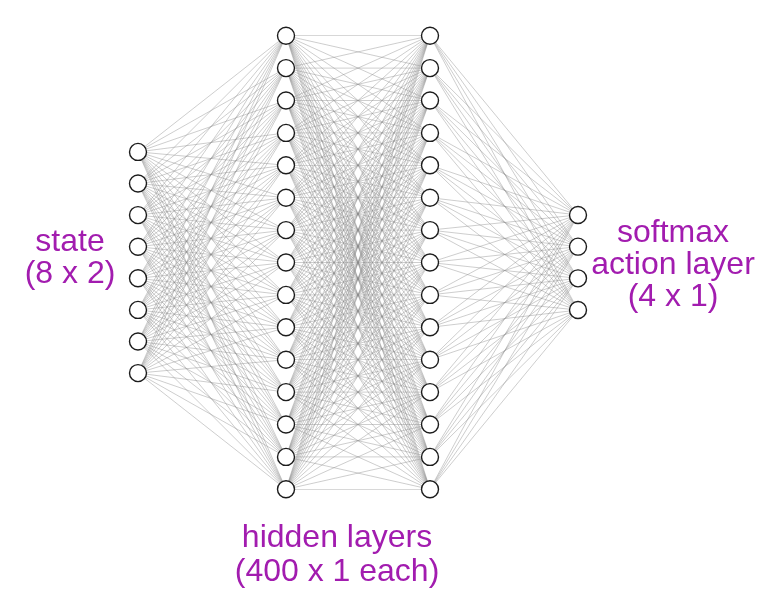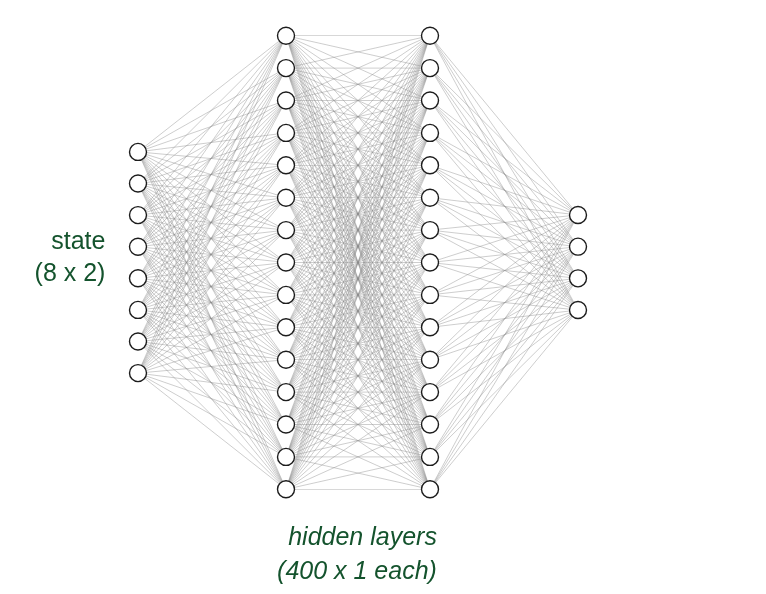--- a/index.html
+++ b/index.html
@@ -16,30 +16,30 @@
     font-family: "Liberation Sans", sans-serif;
   }
   .stage svg {
     position: absolute;
     left: 0;
     top: 0;
   }
   .layer-label {
     position: absolute;
     transform: translate(-50%, -50%);
-    text-align: right;
-    color: #14532d;
-    font-size: 25px;
+    text-align: center;
+    color: #a21caf;
+    font-size: 32px;
     line-height: 32px;
     white-space: nowrap;
     user-select: none;
   }
   .label-input  { left: 70px;  top: 256px; }
   .label-output { left: 673px; top: 263px; line-height: 32px; }
-  .label-hidden { left: 357px; top: 553px; line-height: 34px; font-style: italic; }
+  .label-hidden { left: 337px; top: 553px; line-height: 34px; }
 </style>
 </head>
 <body>
 
 <div class="stage">
 
   <svg width="766" height="594" viewBox="0 0 766 594" xmlns="http://www.w3.org/2000/svg">
       <line x1="138" y1="151.89999999999998" x2="286" y2="35.70000000000002" stroke="#8a8a8a" stroke-width="0.5" opacity="0.85"></line>
       <line x1="138" y1="151.89999999999998" x2="286" y2="68.10000000000002" stroke="#8a8a8a" stroke-width="0.5" opacity="0.85"></line>
       <line x1="138" y1="151.89999999999998" x2="286" y2="100.50000000000001" stroke="#8a8a8a" stroke-width="0.5" opacity="0.85"></line>
@@ -487,19 +487,24 @@
       <circle cx="578" cy="246.64999999999998" r="8.5" fill="#ffffff" stroke="#1c1c1c" stroke-width="1.4"></circle>
       <circle cx="578" cy="278.34999999999997" r="8.5" fill="#ffffff" stroke="#1c1c1c" stroke-width="1.4"></circle>
       <circle cx="578" cy="310.04999999999995" r="8.5" fill="#ffffff" stroke="#1c1c1c" stroke-width="1.4"></circle>
     </svg>
 
   <div class="layer-label label-input">
     <div>state</div>
     <div>(8 x 2)</div>
   </div>
 
+  <div class="layer-label label-output">
+    <div>softmax</div>
+    <div>action layer</div>
+    <div>(4 x 1)</div>
+  </div>
 
   <div class="layer-label label-hidden">
     <div>hidden layers</div>
     <div>(400 x 1 each)</div>
   </div>
 
 </div>
 
 </body></html>

